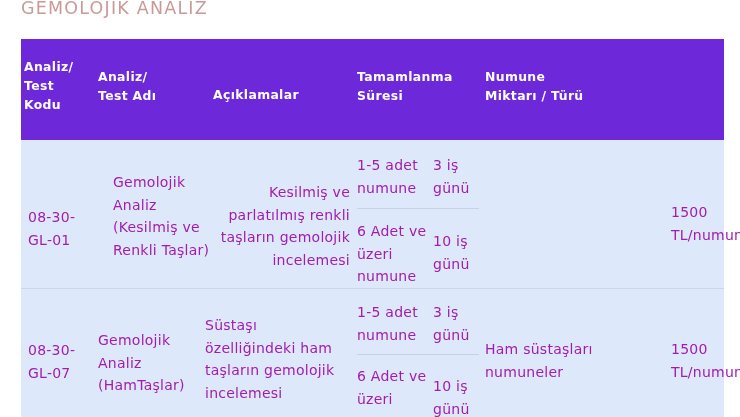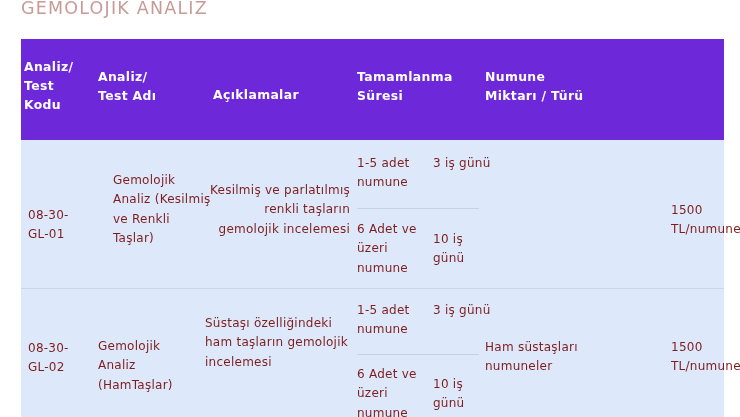--- a/index.html
+++ b/index.html
@@ -68,22 +68,22 @@
   .row-1 { height: 129px; }
   .row-sep {
     position: absolute;
     left: 0; right: 0; top: 0;
     height: 1px;
     background: #c9d7e9;
   }
 
   .cell {
     position: absolute;
-    color: #7f1d1d;
-    font-size: 12px;
+    color: #a21caf;
+    font-size: 14px;
     line-height: 1.62;
     letter-spacing: 0.25px;
   }
 
   
   .c-code   { left: 7px;   width: 70px; }
   .c-name   { left: 77px;  width: 100px; }
   .c-desc   { left: 184px; width: 145px; }
   .c-amount { left: 336px; width: 80px; }
   .c-days   { left: 412px; width: 60px; }
@@ -142,24 +142,24 @@
 
 
       <div class="cell c-price" style="top:61px;">1500 TL/numune</div>
     </div>
 
     <div class="row row-1">
       <div class="row-sep"></div>
 
       <div class="cell c-code" style="top:51px;">
         <div class="nowrap">08-30-</div>
-        <div class="nowrap">GL-02</div>
+        <div class="nowrap">GL-07</div>
       </div>
 
-      <div class="cell c-name" style="top:41px;margin-top:8px;">Gemolojik Analiz (HamTaşlar)</div>
+      <div class="cell c-name" style="top:41px;">Gemolojik Analiz (HamTaşlar)</div>
 
       <div class="cell c-desc" style="top:26px;">Süstaşı özelliğindeki ham taşların gemolojik incelemesi</div>
 
       <div class="duration-group">
         <div class="cell c-amount" style="top:13px;">1-5 adet numune</div>
         <div class="cell c-days" style="top:13px;">3 iş günü</div>
 
         <div class="sub-divider" style="top:66px;"></div>
 
         <div class="cell c-amount" style="top:77px;">6 Adet ve üzeri numune</div>

